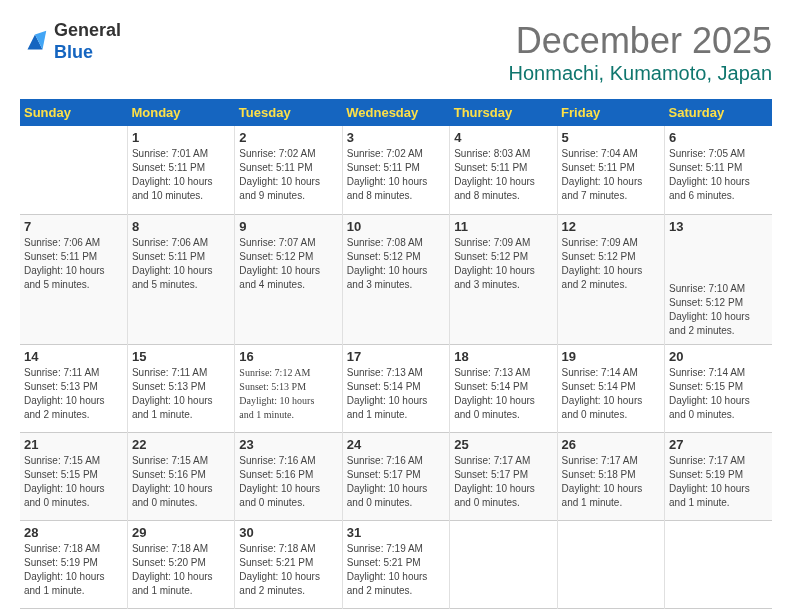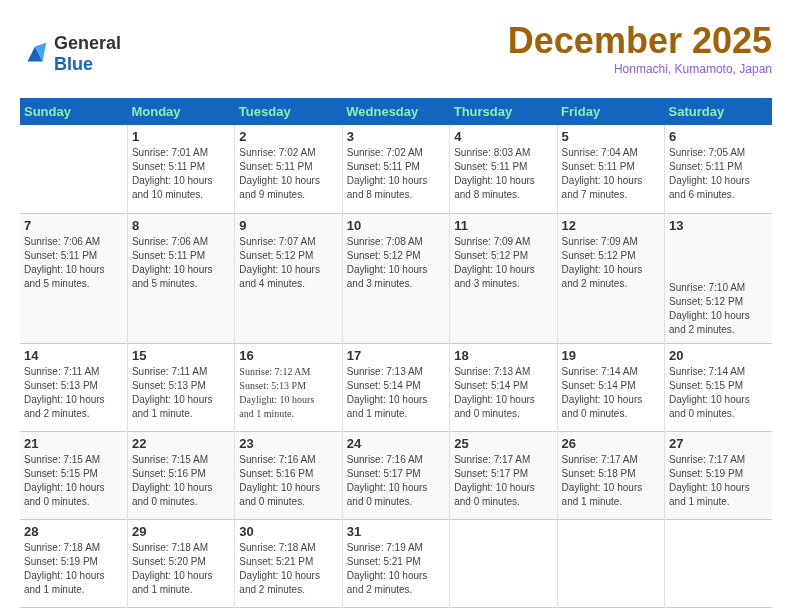--- a/index.html
+++ b/index.html
@@ -6,22 +6,22 @@
     body {
       font-family: Arial, sans-serif;
       background: #fff;
       width: 792px;
       min-height: 612px;
       padding: 20px;
     }
     .header {
       display: flex;
       justify-content: space-between;
-      align-items: flex-end;
-      margin-bottom: 22px;
+      align-items: flex-start;
+      margin-bottom: 14px;
     }
     .logo {
       display: flex;
       align-items: center;
     }
     .logo-text {
       font-size: 18px;
       font-weight: bold;
       line-height: 1.2;
     }
@@ -30,35 +30,35 @@
     .logo-icon {
       width: 30px;
       height: 30px;
       margin-right: 4px;
     }
     .title-section {
       text-align: right;
     }
     .month-title {
       font-size: 36px;
-      font-weight: bold;
-      color: #a16207;
+      font-weight: normal;
+      color: #737373;
     }
     .location {
-      font-size: 12px;
-      color: #8b5cf6;
+      font-size: 20px;
+      color: #0f766e;
     }
     table {
       width: 100%;
       border-collapse: collapse;
       font-size: 11px;
     }
     thead tr th {
       background-color: #1565C0;
-      color: #86efac;
+      color: #fde047;
       padding: 6px 4px;
       text-align: left;
       font-size: 13px;
       font-weight: bold;
     }
     tbody tr {
       border-bottom: 1px solid #ccc;
     }
     tbody tr:nth-child(even) {
       background-color: #f9f9f9;

